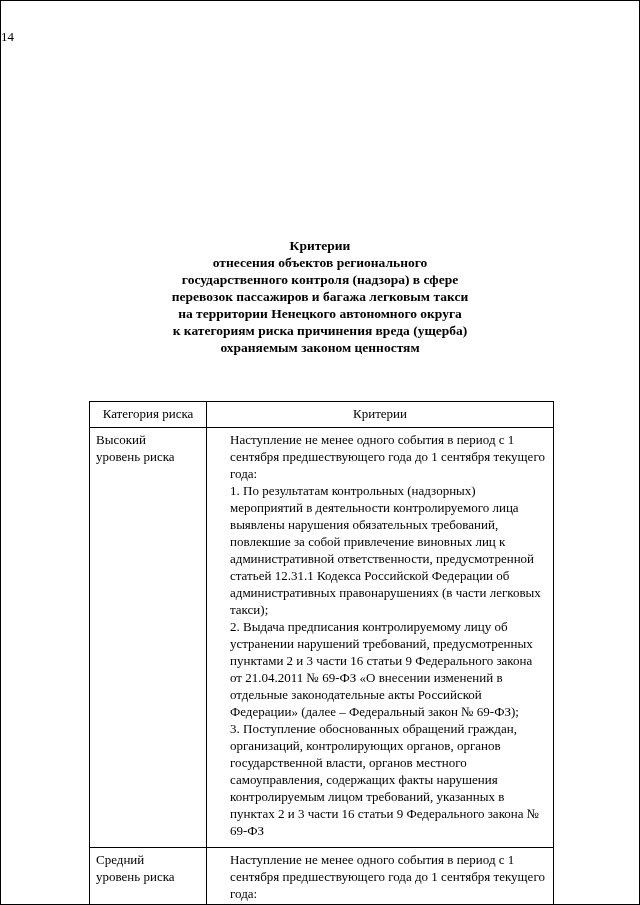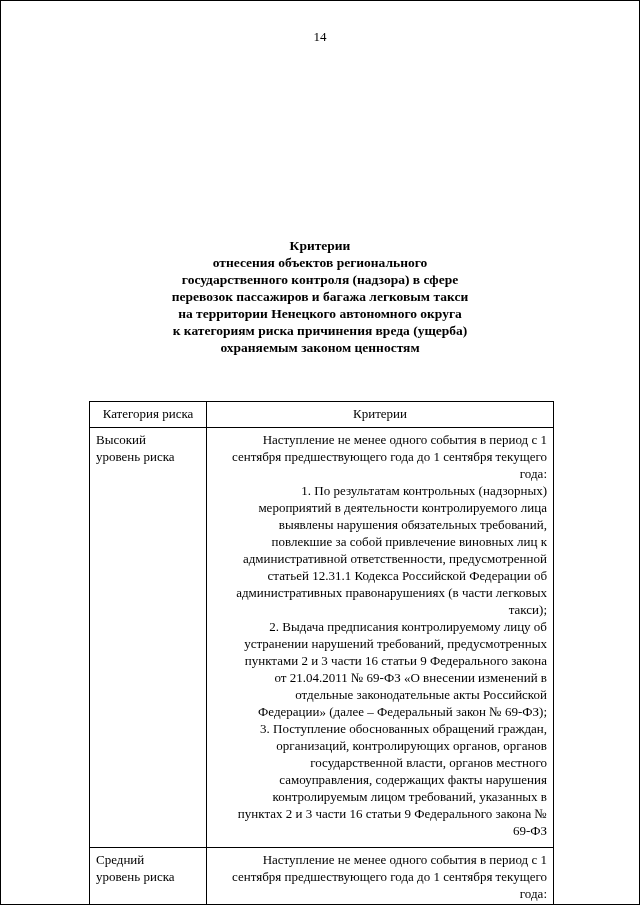--- a/index.html
+++ b/index.html
@@ -15,21 +15,20 @@
     height: 903px;
     background: #ffffff;
     border: 1px solid #000000;
     overflow: hidden;
   }
   .page-number {
     position: absolute;
     top: 28px;
     left: 0;
     width: 100%;
-    text-align: center;
     font-size: 13px;
   }
   .annex {
     position: absolute;
     top: 62px;
     left: 378px;
     width: 230px;
     font-size: 13.5px;
     line-height: 17.5px;
     white-space: pre-line;
@@ -69,21 +68,20 @@
   col.cat-col { width: 117px; }
   td.cat-cell {
     padding: 3px 4px 11px 6px;
     line-height: 17px;
     white-space: pre-line;
   }
   td.crit-cell {
     padding: 3px 6px 8px 23px;
     line-height: 17px;
     white-space: pre-line;
-    text-align: right;
   }
   tr.row-high td { height: 278px; }
 </style>
 </head>
 <body>
 
 <div class="page">
 
   <div class="page-number">14</div>
 

